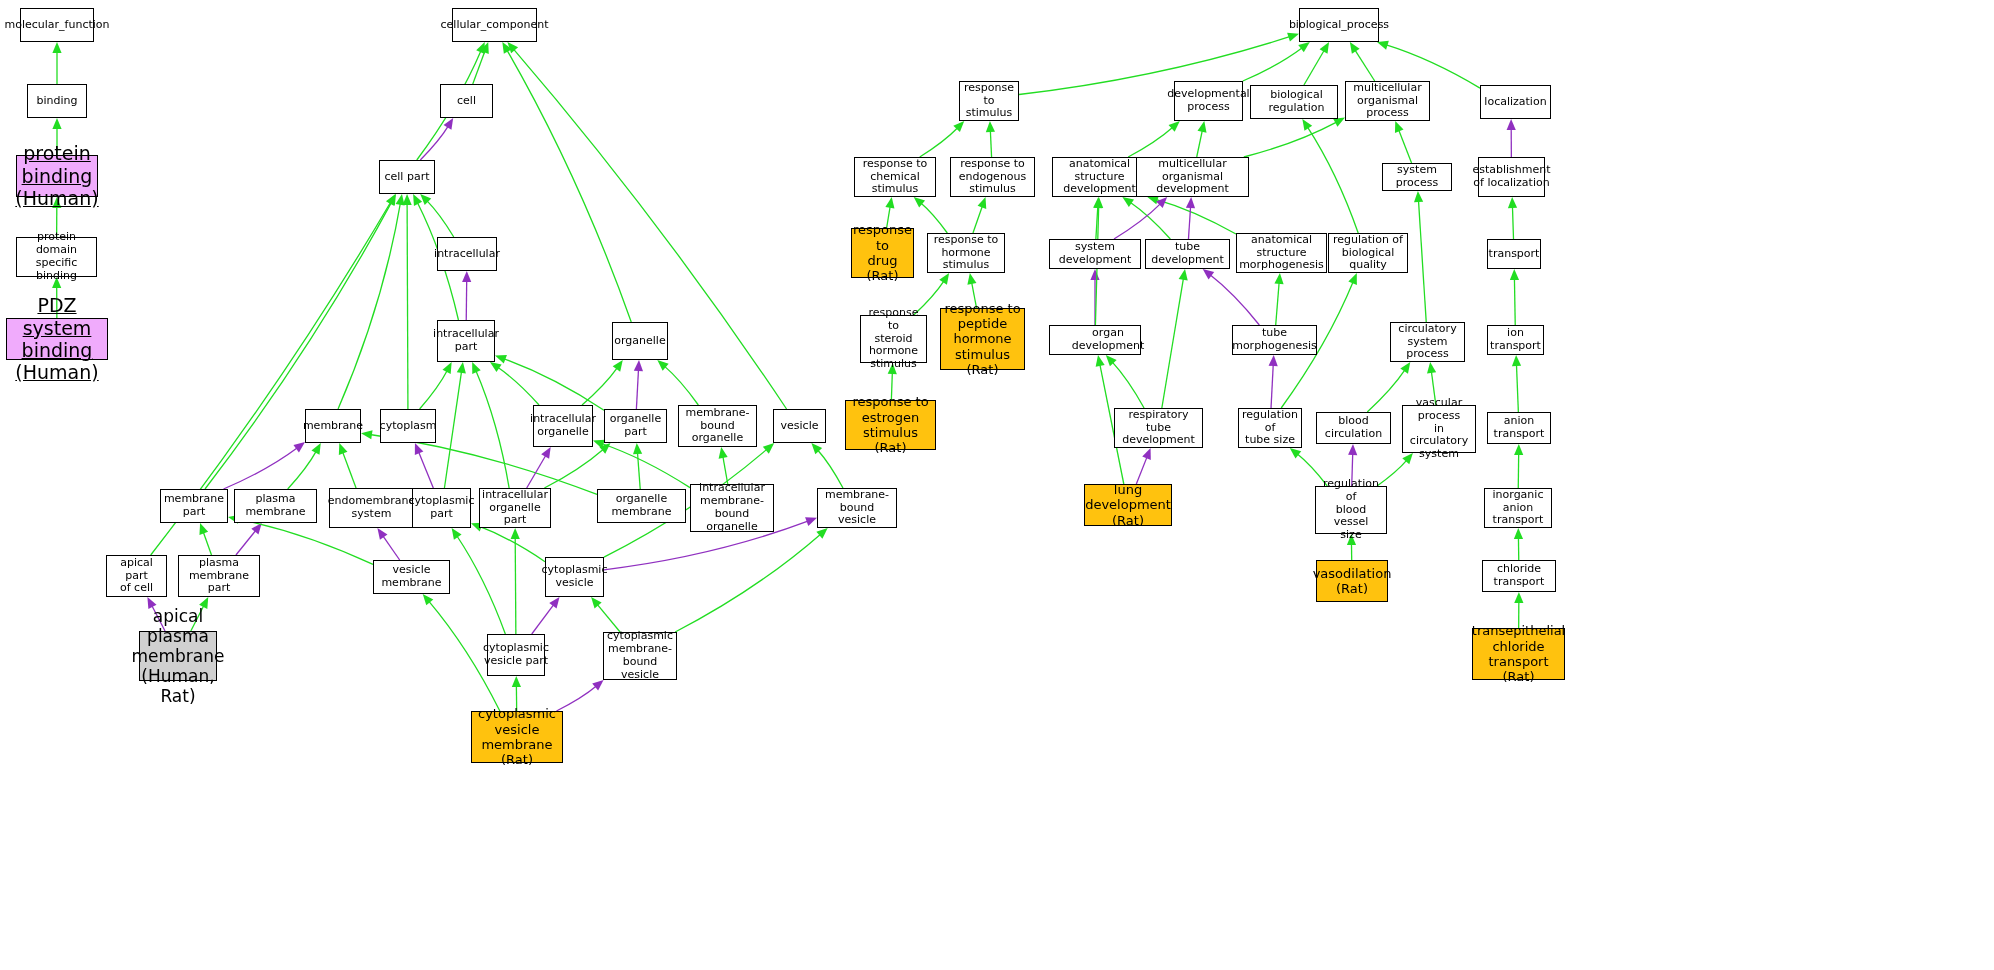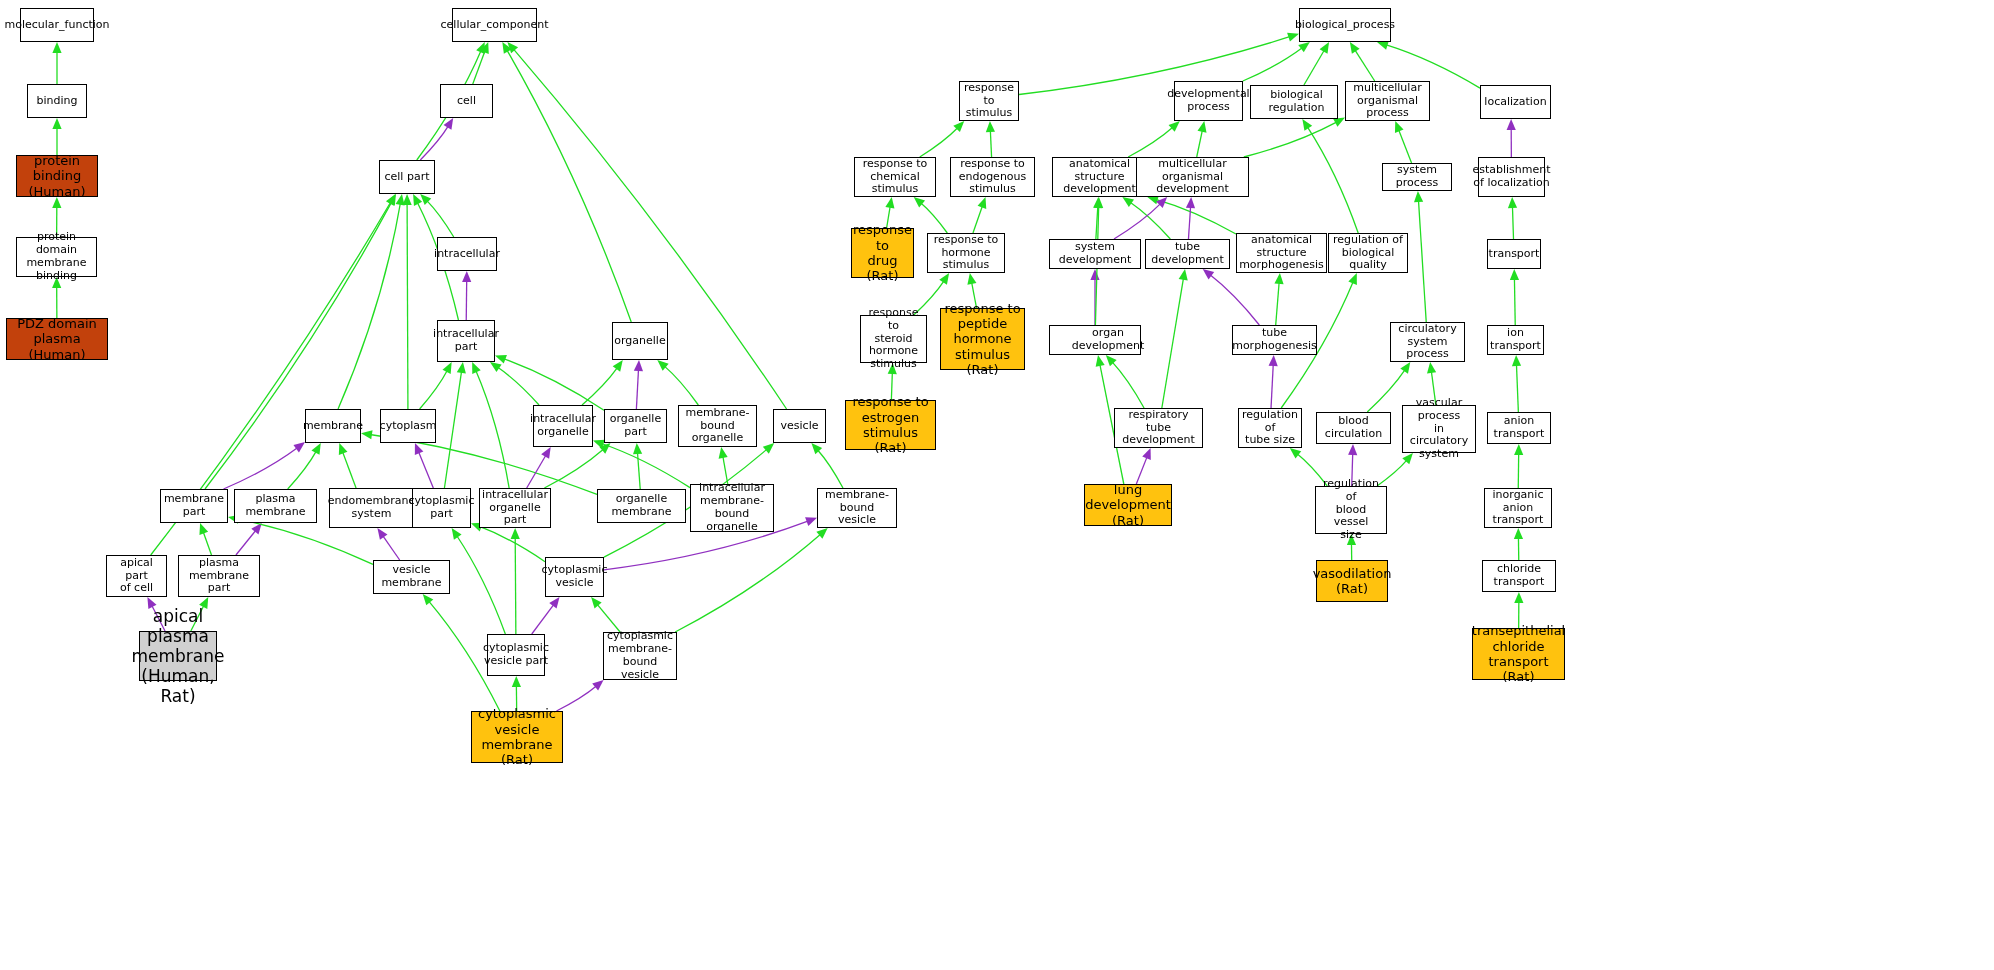--- a/index.html
+++ b/index.html
@@ -34,21 +34,21 @@
     justify-content: center;
     text-align: center;
     line-height: 1.18;
     color: #000000;
     font-size: 11px;
     padding: 1px 2px;
     white-space: pre-line;
     z-index: 5;
   }
   .node.hl-orange { background: #FFC20E; font-size: 13px; }
-  .node.hl-red    { background: #c2410c; font-size: 13px; }
+  .node.hl-red    { background: #f0abfc; font-size: 19px; text-decoration: underline; }
   .node.hl-gray   { background: #D0D0D0; font-size: 17px; }
 </style>
 </head>
 <body>
 
 <div id="canvas">
   <svg id="edges" viewBox="0 0 1994 970">
       <path d="M 57 84 Q 57 63 57 51" stroke="#22DD22" stroke-width="1.3" fill="none"></path>
       <polygon points="57,42 61.6,53 52.4,53" fill="#22DD22"></polygon>
       <path d="M 57 155 Q 57 136.5 57 127" stroke="#22DD22" stroke-width="1.3" fill="none"></path>
@@ -246,22 +246,22 @@
       <path d="M 1518.764705882353 560 Q 1518.5294117647059 544 1518.4264562790356 536.9990269744283" stroke="#22DD22" stroke-width="1.3" fill="none"></path>
       <polygon points="1518.2941176470588,528 1523.0553675397384,538.9311710012907 1513.8563621881005,539.0664504917561" fill="#22DD22"></polygon>
       <path d="M 1518.6666666666667 628 Q 1518.7820512820513 610 1518.8397447750356 600.9998150944559" stroke="#22DD22" stroke-width="1.3" fill="none"></path>
       <polygon points="1518.8974358974358,592 1523.426830018335,603.0292605780063 1514.2270190328911,602.9702874306637" fill="#22DD22"></polygon>
     </svg>
 <div class="node " style="left: 20px; top: 8px; width: 74px; height: 34px;">molecular_function</div>
     <div class="node " style="left: 27px; top: 84px; width: 60px; height: 34px; text-align: center;">binding</div>
     <div class="node hl-red" style="left: 16px; top: 155px; width: 82px; height: 42px;">protein binding
 (Human)</div>
     <div class="node " style="left: 16px; top: 237px; width: 81px; height: 40px;">protein domain
-membrane binding</div>
-    <div class="node hl-red" style="left: 6px; top: 318px; width: 102px; height: 42px;">PDZ domain plasma
+specific binding</div>
+    <div class="node hl-red" style="left: 6px; top: 318px; width: 102px; height: 42px;">PDZ system binding
 (Human)</div>
     <div class="node " style="left: 452px; top: 8px; width: 85px; height: 34px;">cellular_component</div>
     <div class="node " style="left: 440px; top: 84px; width: 53px; height: 34px;">cell</div>
     <div class="node " style="left: 379px; top: 160px; width: 56px; height: 34px;">cell part</div>
     <div class="node " style="left: 437px; top: 237px; width: 60px; height: 34px;">intracellular</div>
     <div class="node " style="left: 437px; top: 320px; width: 58px; height: 42px;">intracellular
 part</div>
     <div class="node " style="left: 612px; top: 322px; width: 56px; height: 38px;">organelle</div>
     <div class="node " style="left: 305px; top: 409px; width: 56px; height: 34px;">membrane</div>
     <div class="node " style="left: 380px; top: 409px; width: 56px; height: 34px;">cytoplasm</div>
@@ -296,21 +296,21 @@
 membrane
 (Human, Rat)</div>
     <div class="node " style="left: 487px; top: 634px; width: 58px; height: 42px;">cytoplasmic
 vesicle part</div>
     <div class="node " style="left: 603px; top: 632px; width: 74px; height: 48px;">cytoplasmic
 membrane-bound
 vesicle</div>
     <div class="node hl-orange" style="left: 471px; top: 711px; width: 92px; height: 52px;">cytoplasmic
 vesicle membrane
 (Rat)</div>
-    <div class="node " style="left: 1299px; top: 8px; width: 92px; height: 34px;">biological_process</div>
+    <div class="node " style="left: 1299px; top: 8px; width: 80px; height: 34px;">biological_process</div>
     <div class="node " style="left: 959px; top: 81px; width: 60px; height: 40px;">response to
 stimulus</div>
     <div class="node " style="left: 1174px; top: 81px; width: 69px; height: 40px;">developmental
 process</div>
     <div class="node " style="left: 1250px; top: 85px; width: 88px; height: 34px; padding-left: 7px;">biological regulation</div>
     <div class="node " style="left: 1345px; top: 81px; width: 85px; height: 40px;">multicellular
 organismal process</div>
     <div class="node " style="left: 1480px; top: 85px; width: 71px; height: 34px;">localization</div>
     <div class="node " style="left: 854px; top: 157px; width: 82px; height: 40px;">response to
 chemical stimulus</div>

